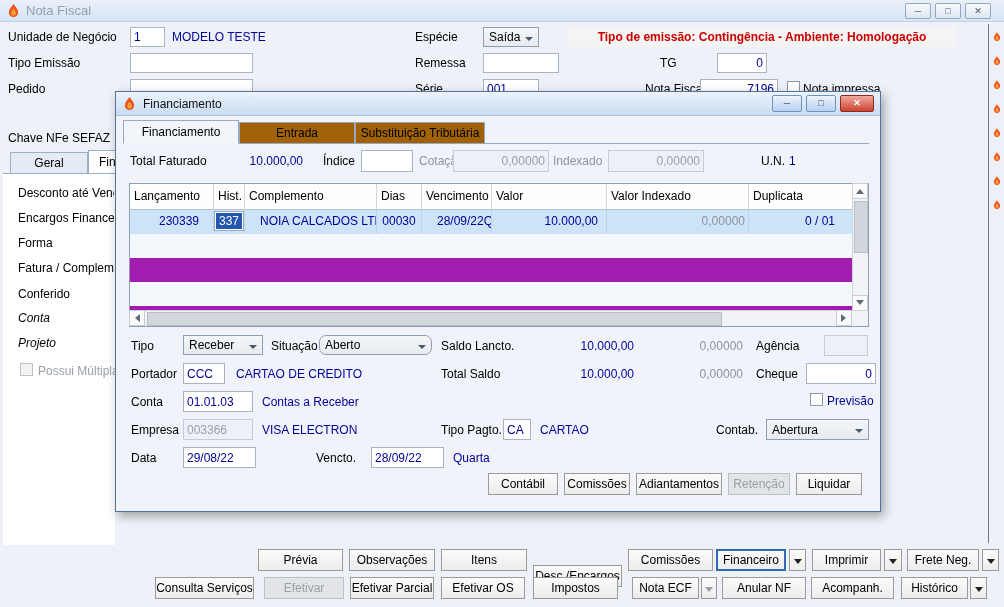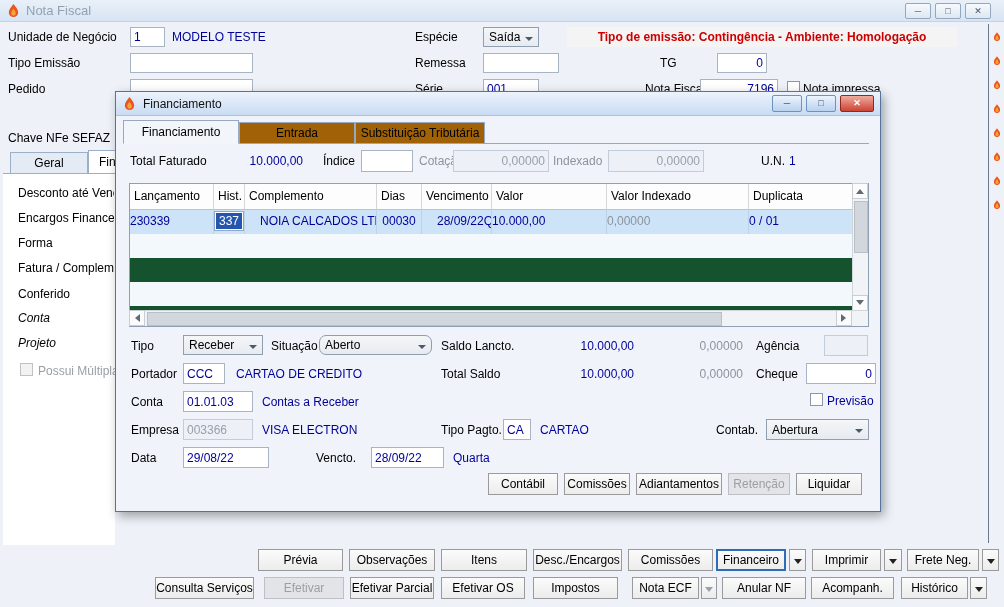--- a/index.html
+++ b/index.html
@@ -52,30 +52,30 @@
   .dbtn { position:absolute; top:3px; height:17px; border-radius:2px; text-align:center; font-size:9px; line-height:15px; }
   .dbtn.blue { width:30px; background:linear-gradient(#ecf4fd,#b9d1ee); border:1px solid #6e93bd; color:#2c4766; }
   .dbtn.red { width:34px; background:linear-gradient(#f0ab9f,#cc4434); border:1px solid #8e2a1d; color:#fff; font-weight:bold; }
 
   .tabstrip { position:absolute; display:flex; align-items:flex-end; border-bottom:1px solid #97a9c0; }
   .dtab { width:116px; height:21px; line-height:20px; text-align:center; border:1px solid #97a9c0; border-bottom:none;
     background:#a16207; }
   .dtab.active { height:24px; line-height:23px; background:#f2f6fb; margin-bottom:-1px; border-bottom:1px solid #f2f6fb; }
 
   
-  .grid { position:absolute; left:13px; top:91px; width:740px; height:144px; background:#14532d; border:1px solid #8fa0b5; }
+  .grid { position:absolute; left:13px; top:91px; width:740px; height:144px; background:#a21caf; border:1px solid #8fa0b5; }
   .g-head { display:flex; height:26px; background:#fdfdfd; }
   .g-hc { border-right:1px solid #d6d6d6; border-bottom:1px solid #bac3cd; line-height:25px; padding-left:4px;
     overflow:hidden; white-space:nowrap; }
   .g-row { display:flex; height:24px; }
   .g-row.sel { background:#cde3f8; }
   .g-row.alt { background:#f3f8fd; }
   .g-c { border-right:1px solid #e4e8ec; line-height:23px; padding-left:15px; overflow:hidden; white-space:nowrap; }
   .g-row.sel .g-c { border-right-color:#bcd4ea; }
-  .g-c.r { text-align:left; padding-left:0; }
+  .g-c.r { text-align:right; padding-left:0; }
   .histchip { display:inline-block; background:#2456b0; color:#fff; padding:0 3px; height:18px; line-height:17px;
     margin-top:2px; border:1px solid #fff; box-shadow:0 0 0 1px #93a9c4; }
 
   .vscroll { position:absolute; right:0; top:0; width:16px; height:126px; background:#f2f3f6; border-left:1px solid #d0d5da; }
   .hscroll { position:absolute; left:0; bottom:0; width:738px; height:16px; background:#f2f3f6; border-top:1px solid #d0d5da; }
   .sbb { position:absolute; width:16px; height:16px; background:#fbfbfc; border:1px solid #c9ced4;
     display:flex; align-items:center; justify-content:center; }
   .t-up { width:0;height:0;border:4px solid transparent;border-bottom:5px solid #5f6a75;margin-top:-3px; }
   .t-dn { width:0;height:0;border:4px solid transparent;border-top:5px solid #5f6a75;margin-bottom:-3px; }
   .t-lf { width:0;height:0;border:4px solid transparent;border-right:5px solid #5f6a75;margin-left:-3px; }
@@ -179,21 +179,21 @@
   <span class="abs" style="left:992px;top:175px;"><svg width="10" height="11" viewBox="0 0 16 16">
         <use href="#flame"></use>
       </svg></span>
   <span class="abs" style="left:992px;top:199px;"><svg width="10" height="11" viewBox="0 0 16 16">
         <use href="#flame"></use>
       </svg></span>
 
   <div class="btn" style="left:258px;top:549px;width:85px;">Prévia</div>
   <div class="btn" style="left:349px;top:549px;width:86px;">Observações</div>
   <div class="btn" style="left:441px;top:549px;width:86px;">Itens</div>
-  <div class="btn" style="left:533px;top:549px;width:89px;">Desc./Encargos</div>
+  <div class="btn" style="left:533px;top:565px;width:89px;">Desc./Encargos</div>
   <div class="btn" style="left:628px;top:549px;width:85px;">Comissões</div>
   <div class="btn focused" style="left:716px;top:549px;width:70px;">Financeiro</div>
   <div class="arrbtn" style="left:789px;top:549px;">
       <span class="tri-d"></span>
     </div>
   <div class="btn" style="left:812px;top:549px;width:69px;">Imprimir</div>
   <div class="arrbtn" style="left:884px;top:549px;width:18px;">
       <span class="tri-d"></span>
     </div>
   <div class="btn" style="left:907px;top:549px;width:72px;">Frete Neg.</div>
@@ -331,21 +331,21 @@
     <div class="lbl" style="left:325px;top:331px;">Tipo Pagto.</div>
     <input class="inp" style="left: 387px; top: 327px; width: 28px; height: 21px;" value="CA">
     <div class="lbl navy" style="left:424px;top:331px;">CARTAO</div>
     <div class="lbl" style="left:600px;top:331px;">Contab.</div>
     <div class="dd" style="left:650px;top:327px;width:103px;height:21px;">
       <span>Abertura</span>
       <span class="chev"></span>
     </div>
 
     <div class="lbl" style="left:15px;top:359px;">Data</div>
-    <input class="inp" style="left: 67px; top: 355px; width: 86px; height: 21px;" value="29/08/22">
+    <input class="inp" style="left: 67px; top: 355px; width: 73px; height: 21px;" value="29/08/22">
     <div class="lbl" style="left:200px;top:359px;">Vencto.</div>
     <input class="inp" style="left: 255px; top: 355px; width: 73px; height: 21px;" value="28/09/22">
     <div class="lbl navy" style="left:337px;top:359px;">Quarta</div>
 
     <div class="btn" style="left:372px;top:381px;width:70px;">Contábil</div>
     <div class="btn" style="left:448px;top:381px;width:66px;">Comissões</div>
     <div class="btn" style="left:520px;top:381px;width:86px;">Adiantamentos</div>
     <div class="btn disabled" style="left:612px;top:381px;width:62px;">Retenção</div>
     <div class="btn" style="left:680px;top:381px;width:66px;">Liquidar</div>
   </div>

